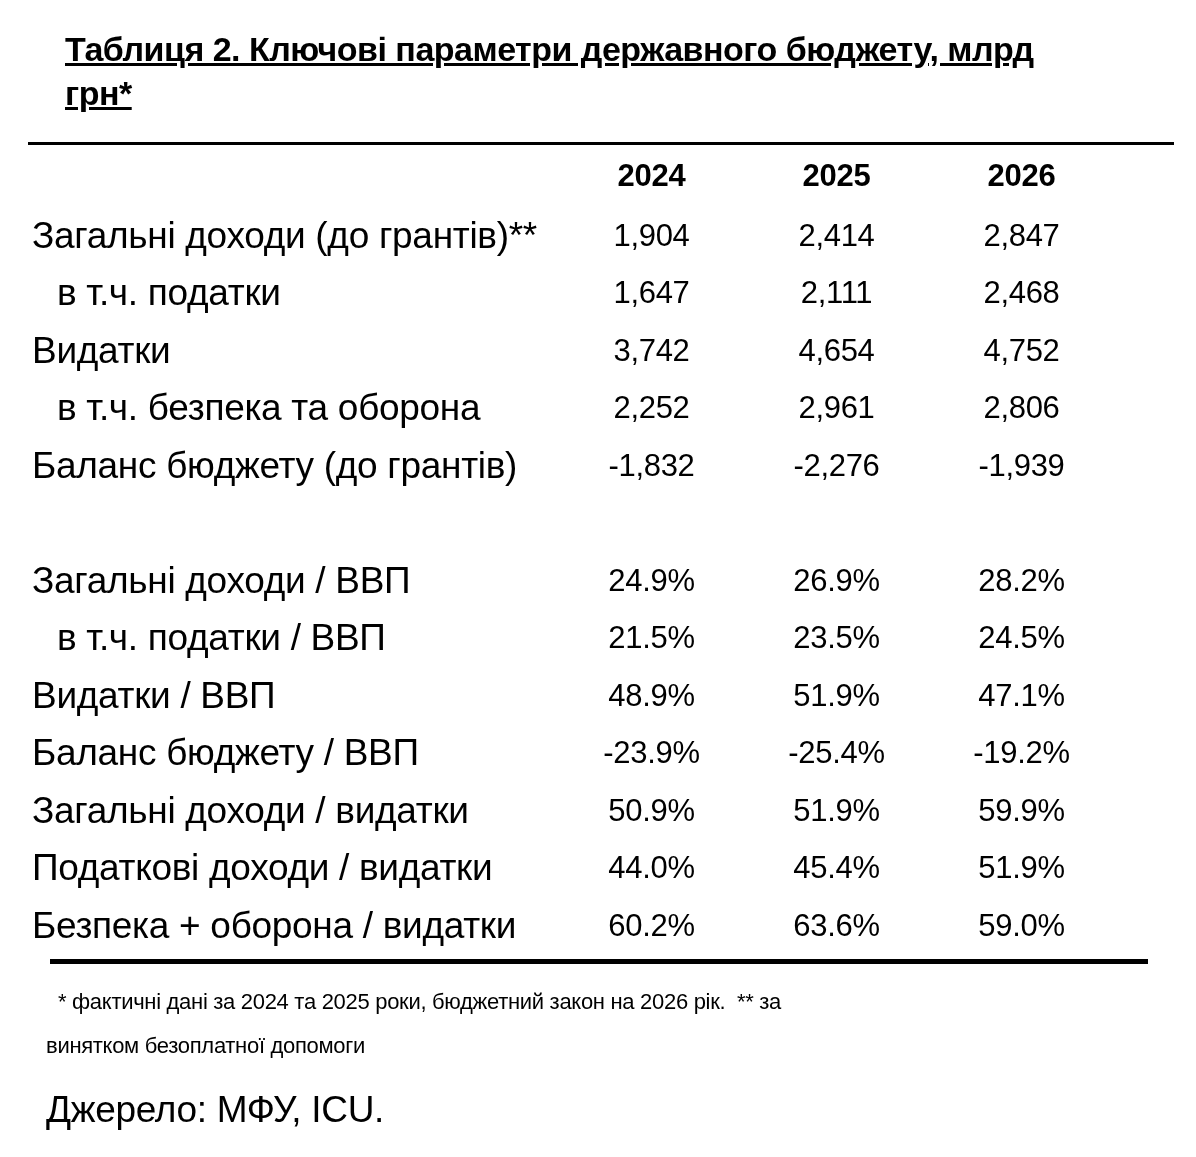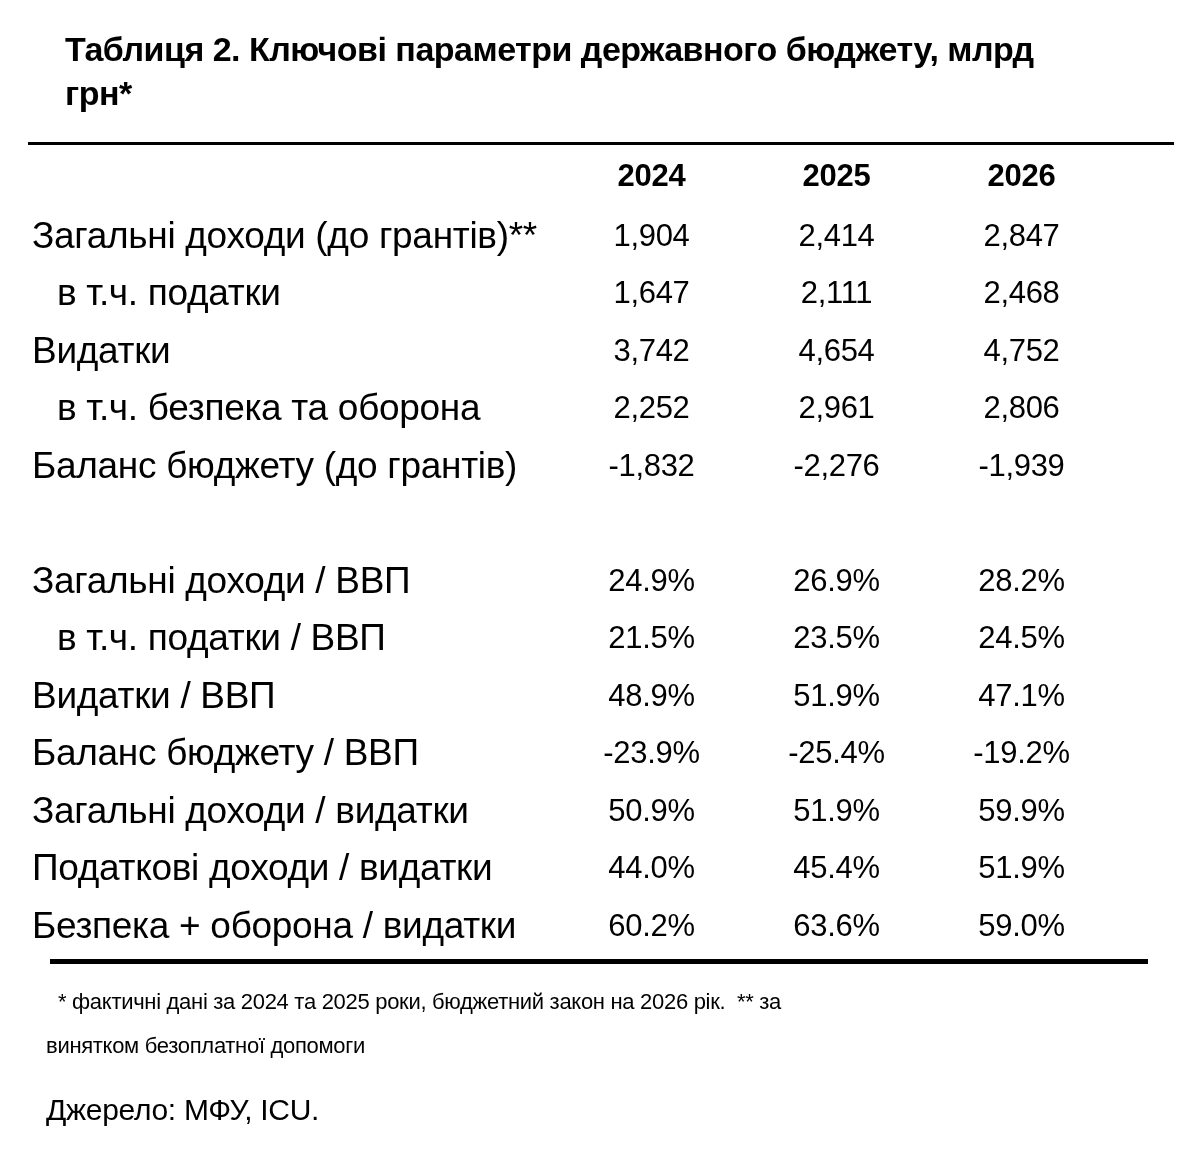--- a/index.html
+++ b/index.html
@@ -16,20 +16,21 @@
     background: #ffffff;
     overflow: hidden;
     letter-spacing: -0.3px;
   }
   .title {
     margin: 27px 60px 0 65px;
     font-size: 34px;
     line-height: 44px;
     font-weight: 700;
     letter-spacing: -0.5px;
+    text-decoration: underline;
   }
   .rule-top {
     margin: 27px 0 0 28px;
     width: 1146px;
     height: 3px;
     background: #000000;
   }
   .grid-row {
     display: grid;
     grid-template-columns: 527px 185px 185px 185px;
@@ -58,21 +59,21 @@
   }
   .footnote {
     margin: 16px 70px 0 46px;
     font-size: 22px;
     line-height: 44px;
   }
   .footnote .fline { white-space: pre; }
   .footnote .fline.first { text-indent: 12px; }
   .source {
     margin: 22px 0 0 46px;
-    font-size: 30px;
+    font-size: 37px;
     line-height: 40px;
   }
 </style>
 </head>
 <body>
 
 <div class="page">
 
   <div class="title">
     <div>Таблиця 2. Ключові параметри державного бюджету, млрд</div>

